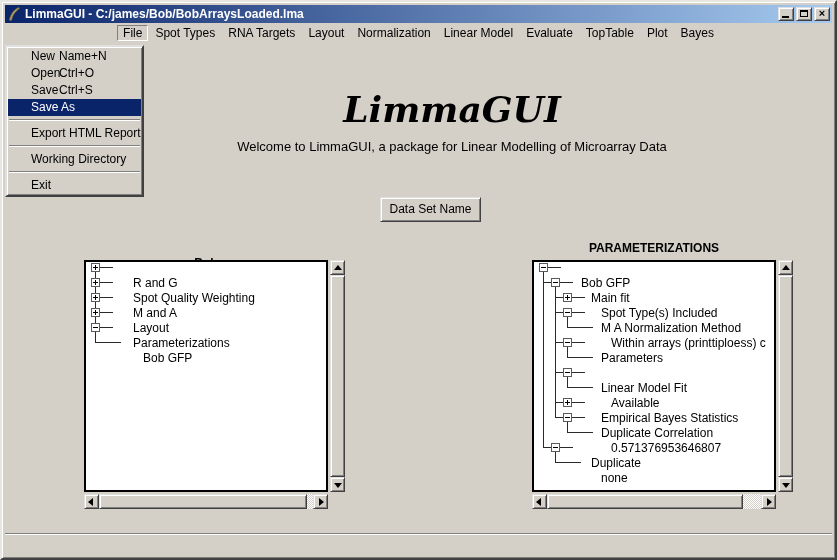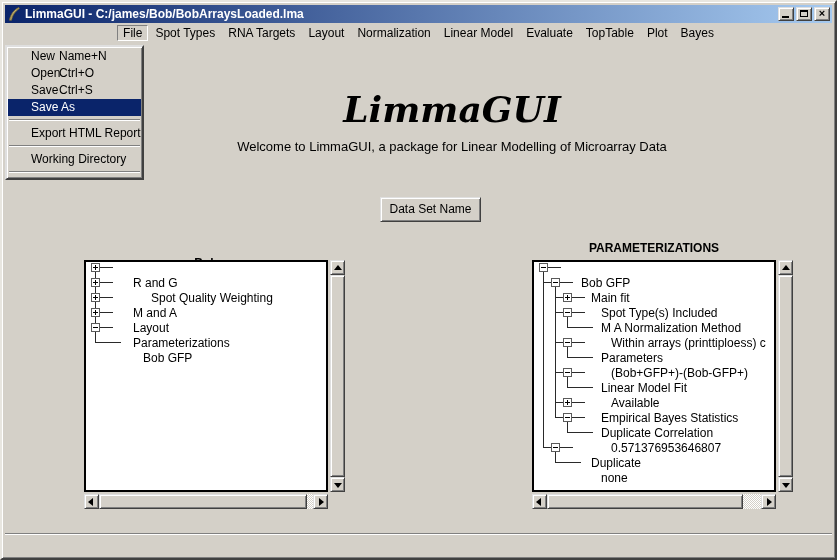--- a/index.html
+++ b/index.html
@@ -109,41 +109,42 @@
   <div class="dropdown" id="filemenu">
       <div class="ditem"><span>New</span><span class="key">Name+N</span></div>
       <div class="ditem"><span>Open</span><span class="key">Ctrl+O</span></div>
       <div class="ditem"><span>Save</span><span class="key">Ctrl+S</span></div>
       <div class="ditem sel"><span>Save As</span></div>
       <div class="dsep"></div>
       <div class="ditem"><span>Export HTML Report</span></div>
       <div class="dsep"></div>
       <div class="ditem"><span>Working Directory</span></div>
       <div class="dsep"></div>
+      <div class="ditem"><span>Exit</span></div>
     </div>
 
   <div class="apptitle">LimmaGUI</div>
   <div class="welcome">Welcome to LimmaGUI, a package for Linear Modelling of Microarray Data</div>
   <div class="btn3d">Data Set Name</div>
 
   <div class="treehead" style="left:204px;top:254px;">Bob</div>
   <div class="canvas" style="left:82px;top:258px;" id="ltree">
       <div class="tline" style="left: 9px; top: 10px; width: 1px; height: 55px;"></div>
       <div class="tline" style="left: 13px; top: 5px; width: 14px; height: 1px;"></div>
       <div class="tbox" style="left: 5px; top: 1px;">
         <div class="hb"></div>
         <div class="vb"></div>
       </div>
       <div class="tlabel" style="left: 47px; top: -2px;">R and G</div>
       <div class="tline" style="left: 13px; top: 20px; width: 14px; height: 1px;"></div>
       <div class="tbox" style="left: 5px; top: 16px;">
         <div class="hb"></div>
         <div class="vb"></div>
       </div>
-      <div class="tlabel" style="left: 65px; top: 13px;">Spot Quality Weighting</div>
+      <div class="tlabel" style="left: 47px; top: 13px;">Spot Quality Weighting</div>
       <div class="tline" style="left: 13px; top: 35px; width: 14px; height: 1px;"></div>
       <div class="tbox" style="left: 5px; top: 31px;">
         <div class="hb"></div>
         <div class="vb"></div>
       </div>
       <div class="tlabel" style="left: 47px; top: 28px;">M and A</div>
       <div class="tline" style="left: 13px; top: 50px; width: 14px; height: 1px;"></div>
       <div class="tbox" style="left: 5px; top: 46px;">
         <div class="hb"></div>
         <div class="vb"></div>
@@ -213,21 +214,20 @@
       </div>
       <div class="tlabel" style="left: 67px; top: 43px;">M A Normalization Method</div>
       <div class="tlabel" style="left: 77px; top: 58px;">Within arrays (printtiploess) c</div>
       <div class="tline" style="left: 33px; top: 85px; width: 1px; height: 10px;"></div>
       <div class="tline" style="left: 33px; top: 95px; width: 26px; height: 1px;"></div>
       <div class="tline" style="left: 37px; top: 80px; width: 14px; height: 1px;"></div>
       <div class="tbox" style="left: 29px; top: 76px;">
         <div class="hb"></div>
       </div>
       <div class="tlabel" style="left: 67px; top: 73px;">Parameters</div>
-      <div class="tlabel" style="left: 77px; top: 88px;">(Bob+GFP+)-(Bob-GFP+)</div>
       <div class="tline" style="left: 33px; top: 115px; width: 1px; height: 10px;"></div>
       <div class="tline" style="left: 33px; top: 125px; width: 26px; height: 1px;"></div>
       <div class="tline" style="left: 37px; top: 110px; width: 14px; height: 1px;"></div>
       <div class="tbox" style="left: 29px; top: 106px;">
         <div class="hb"></div>
       </div>
       <div class="tlabel" style="left: 67px; top: 103px;">Linear Model Fit</div>
       <div class="tlabel" style="left: 77px; top: 118px;">Available</div>
       <div class="tline" style="left: 37px; top: 140px; width: 14px; height: 1px;"></div>
       <div class="tbox" style="left: 29px; top: 136px;">

